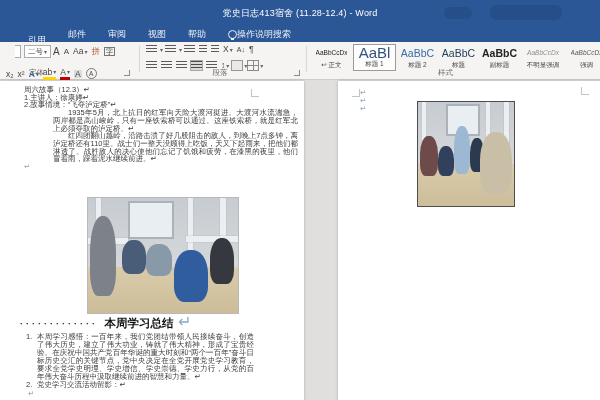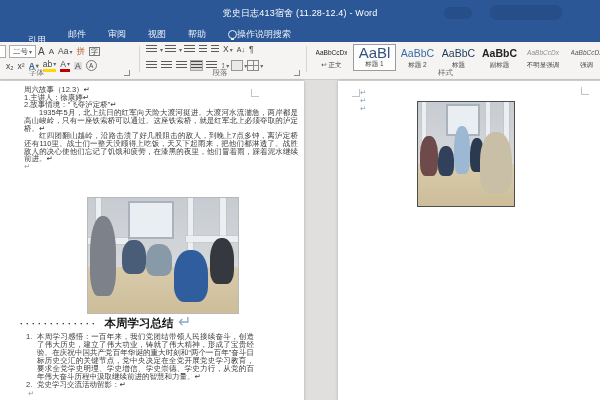--- a/index.html
+++ b/index.html
@@ -76,21 +76,21 @@
   .page{position:absolute;top:1px;bottom:-2px;background:#fff;box-shadow:0 0 3px rgba(0,0,0,.22);}
   .pageL{left:0;width:304px;}
   .pageR{left:338px;width:264px;}
   .mark{position:absolute;width:7px;height:7px;}
   .mark.tr{border-left:1px solid #c3c3c3;border-bottom:1px solid #c3c3c3;}
   .mark.tl{border-right:1px solid #c3c3c3;border-bottom:1px solid #c3c3c3;}
 
   .story{position:absolute;left:24px;top:5px;width:274px;font-size:7.5px;line-height:7.7px;
        color:#3a3a3a;text-align:justify;word-break:break-all;}
   .story p{margin:0;}
-  .story p.ind{text-indent:2em;}
+  .story p.ind{text-indent:2em;margin-left:29px;}
   .selhl{background:#b8d6f2;}
   .pilc{color:#8ea9c1;}
 
   .photo{position:absolute;overflow:hidden;}
   .photoL{left:87px;top:116px;width:150px;height:115px;border:1px solid #b9b9b9;}
   .photoR{left:79px;top:20px;width:96px;height:104px;border:1px solid #4d4d4d;}
   .ph{position:absolute;}
   .wall{left:0;top:0;right:0;height:62%;background:linear-gradient(#c7ccd2,#d6d8da);}
   .floor{left:0;bottom:0;right:0;height:40%;
        background:linear-gradient(#d9cbab,#cdbd99),
@@ -148,36 +148,36 @@
   <span class="mi">审阅</span>
   <span class="mi">视图</span>
   <span class="mi">帮助</span>
   <span class="bulb"></span>
   <span class="tellme">操作说明搜索</span>
 </div>
 
 <div class="ribbon">
 
   <div>
-    <div class="rrow" style="top:3px;left:0;">
+    <div class="rrow" style="top:3px;left:0;padding-left:15px;">
       <span class="sliver"></span>
       <span class="combo">
         <span>二号</span>
         <span class="caret">▾</span>
       </span>
       <span class="ric" style="font-size:10px">A</span>
       <span class="ric" style="font-size:8px">A</span>
       <span class="ric">
         <span>Aa</span>
         <span class="caret">▾</span>
       </span>
       <span class="ric" style="color:#b05a2a">拼</span>
       <span class="ric boxA">字</span>
     </div>
-    <div class="rrow" style="top:18px;left:0;">
+    <div class="rrow" style="top:26px;left:0;">
       <span class="ric" style="margin-left:6px">x₂</span>
       <span class="ric">x²</span>
       <span class="ric fx">
         <span>A</span>
         <span class="caret">▾</span>
       </span>
       <span class="ric ubar-y">
         <span>ab</span>
         <span class="caret">▾</span>
       </span>

